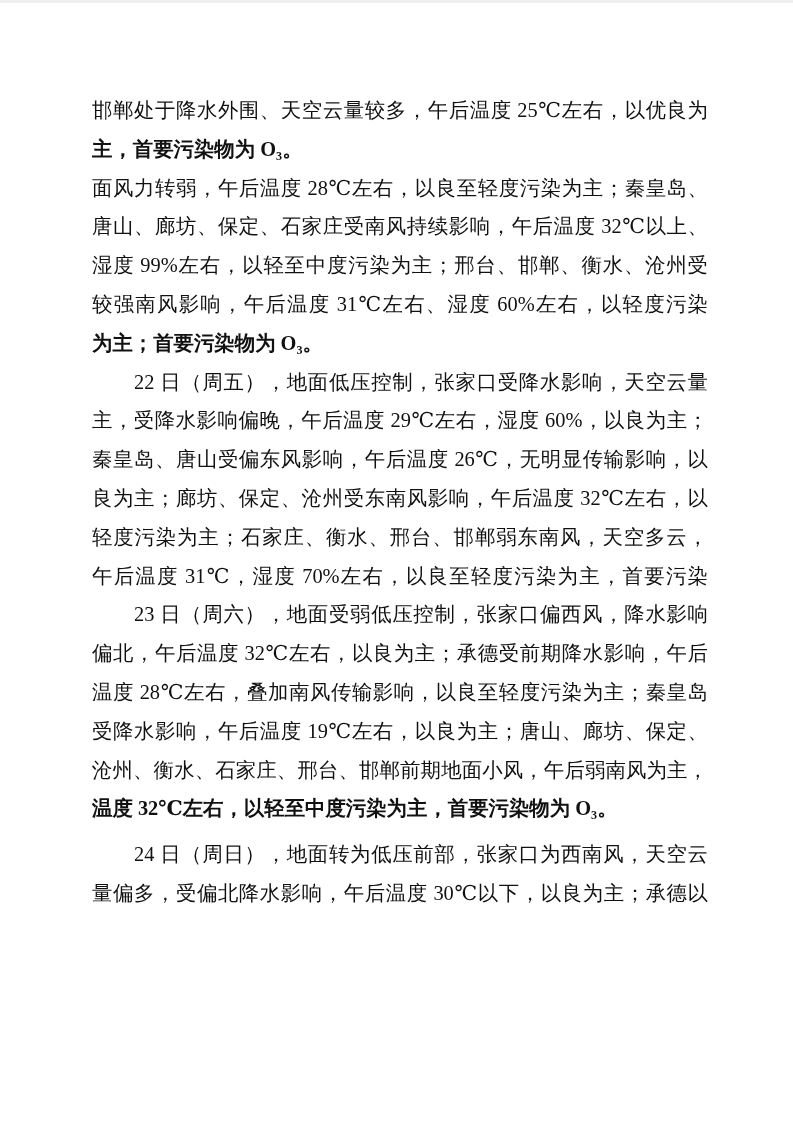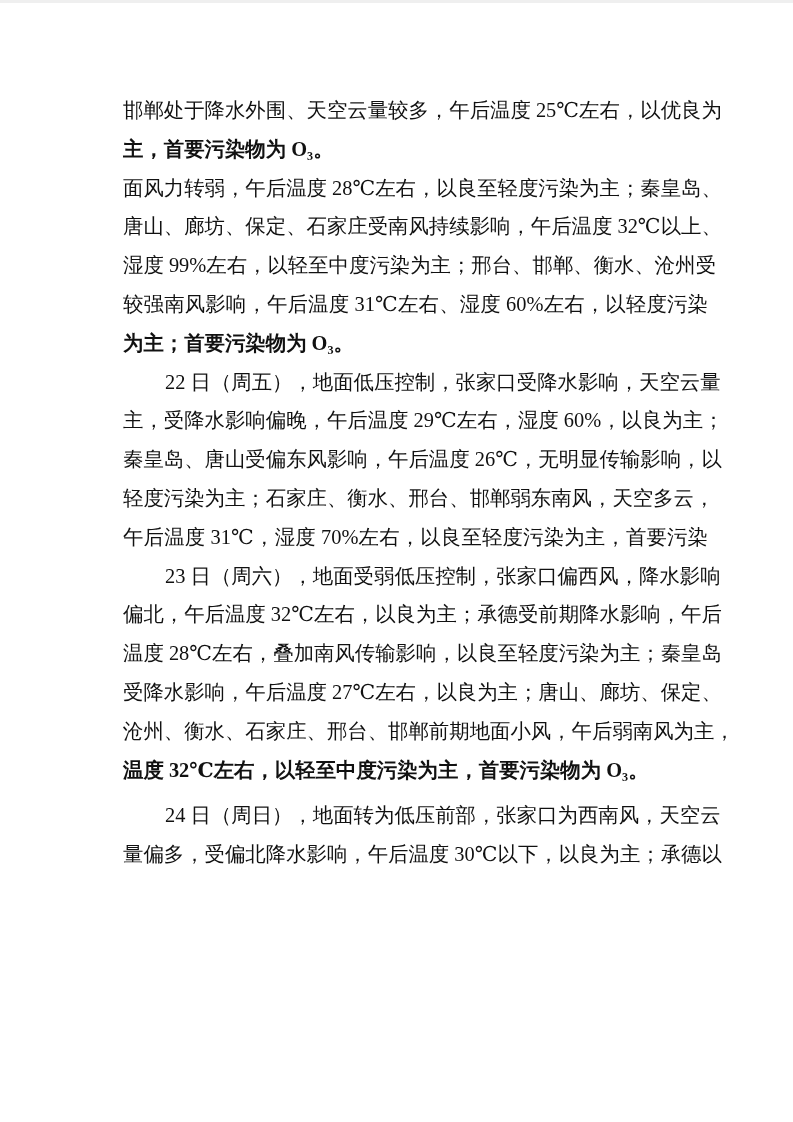--- a/index.html
+++ b/index.html
@@ -35,21 +35,20 @@
   }
   .line {
     font-family: "Liberation Serif", "DejaVu Serif", serif;
     font-size: 20.4px;
     line-height: 38.8px;
     color: #111111;
     text-align: justify;
     text-align-last: justify;
     white-space: nowrap;
     letter-spacing: 0;
-    margin-left: 31px;
   }
   .line.indent {
     text-indent: 42px;
   }
   .line.last {
     text-align-last: left;
     font-weight: bold;
   }
   .line.gap {
     margin-top: 7px;
@@ -64,24 +63,25 @@
       <div class="line">邯郸处于降水外围、天空云量较多，午后温度 25℃左右，以优良为</div>
       <div class="line last">主，首要污染物为 O₃。</div>
       <div class="line">面风力转弱，午后温度 28℃左右，以良至轻度污染为主；秦皇岛、</div>
       <div class="line">唐山、廊坊、保定、石家庄受南风持续影响，午后温度 32℃以上、</div>
       <div class="line">湿度 99%左右，以轻至中度污染为主；邢台、邯郸、衡水、沧州受</div>
       <div class="line">较强南风影响，午后温度 31℃左右、湿度 60%左右，以轻度污染</div>
       <div class="line last">为主；首要污染物为 O₃。</div>
       <div class="line indent">22 日（周五），地面低压控制，张家口受降水影响，天空云量</div>
       <div class="line">主，受降水影响偏晚，午后温度 29℃左右，湿度 60%，以良为主；</div>
       <div class="line">秦皇岛、唐山受偏东风影响，午后温度 26℃，无明显传输影响，以</div>
+      <div class="line">良为主；廊坊、保定、沧州受东南风影响，午后温度 32℃左右，以</div>
       <div class="line">轻度污染为主；石家庄、衡水、邢台、邯郸弱东南风，天空多云，</div>
       <div class="line">午后温度 31℃，湿度 70%左右，以良至轻度污染为主，首要污染</div>
       <div class="line indent">23 日（周六），地面受弱低压控制，张家口偏西风，降水影响</div>
       <div class="line">偏北，午后温度 32℃左右，以良为主；承德受前期降水影响，午后</div>
       <div class="line">温度 28℃左右，叠加南风传输影响，以良至轻度污染为主；秦皇岛</div>
-      <div class="line">受降水影响，午后温度 27℃左右，以良为主；唐山、廊坊、保定、</div>
+      <div class="line">受降水影响，午后温度 19℃左右，以良为主；唐山、廊坊、保定、</div>
       <div class="line">沧州、衡水、石家庄、邢台、邯郸前期地面小风，午后弱南风为主，</div>
       <div class="line last">温度 32℃左右，以轻至中度污染为主，首要污染物为 O₃。</div>
       <div class="line indent gap">24 日（周日），地面转为低压前部，张家口为西南风，天空云</div>
       <div class="line">量偏多，受偏北降水影响，午后温度 30℃以下，以良为主；承德以</div>
     </div>
 </div>
 
 </body></html>

